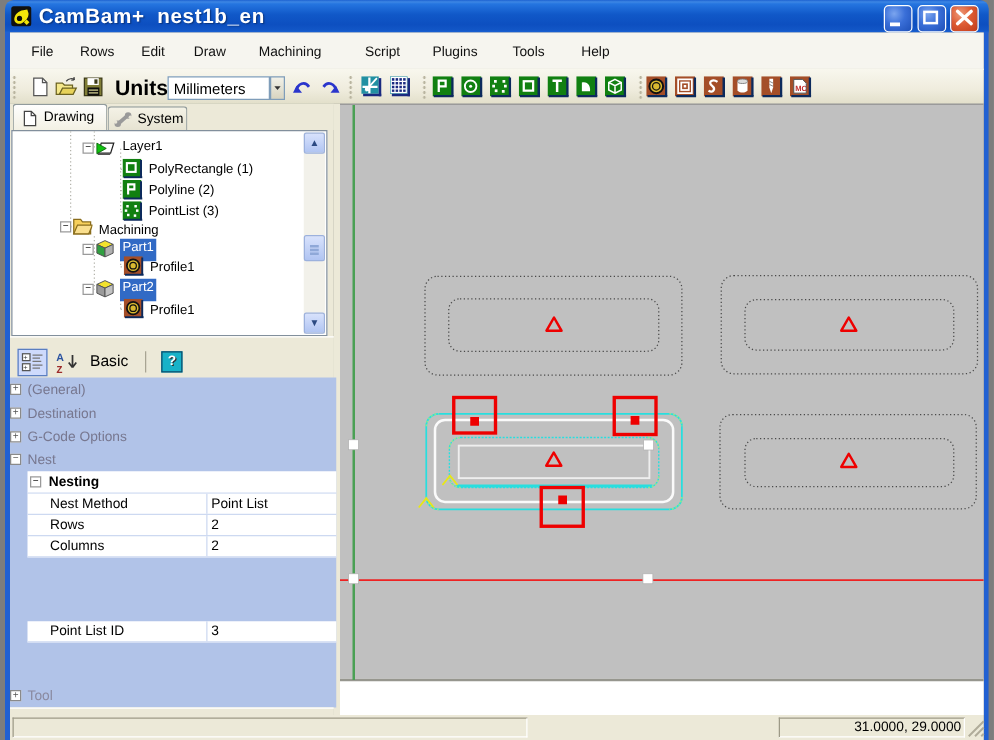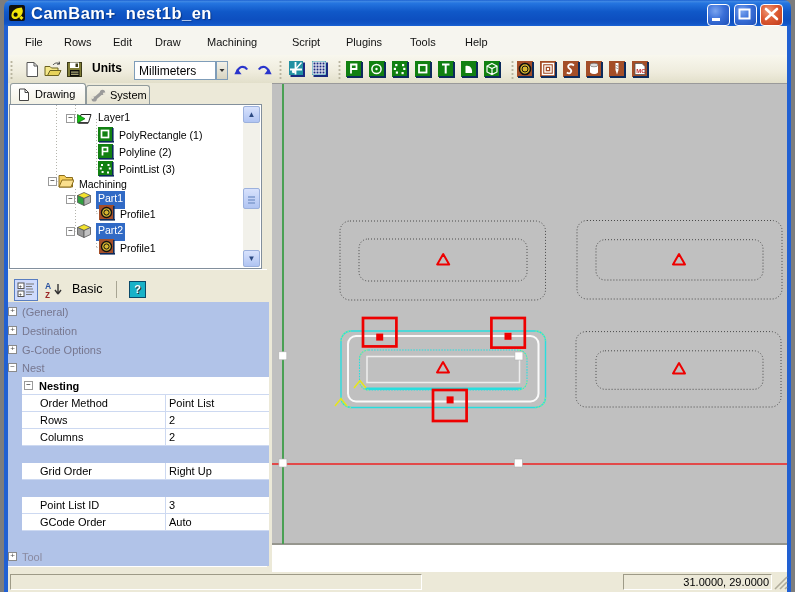--- a/index.html
+++ b/index.html
@@ -91,21 +91,21 @@
     <path d="M9 4 C11 1.5 14 1.5 15.5 3 M15.5 3 l-2.5 .2 M15.5 3 l-.3-2.4" fill="none" stroke="#444" stroke-width="1"></path>
   </svg>
 <svg class="abs" style="left:66px;top:61px" width="17" height="17">
     <rect x="1.5" y="1.5" width="14" height="14" fill="#807d36" stroke="#3c3a18"></rect>
     <rect x="4" y="1.5" width="9" height="5.5" fill="#fff"></rect>
     <rect x="9.5" y="2.5" width="2.5" height="3.5" fill="#3c3a18"></rect>
     <rect x="4" y="9" width="9.5" height="6.5" fill="#0d0d0d"></rect>
     <rect x="5" y="10.5" width="7.5" height="1.2" fill="#b5b27e"></rect>
     <rect x="5" y="12.7" width="7.5" height="1.2" fill="#b5b27e"></rect>
   </svg>
-<div class="abs" style="left:92px;top:61px;font-size:12px;font-weight:bold;color:#000">Units</div>
+<div class="abs" style="left:92px;top:61px;font-size:17px;font-weight:bold;color:#000">Units</div>
 <div class="abs" style="left:134px;top:61px;width:82px;height:19px;background:#fff;border:1px solid #7f9db9;box-sizing:border-box;font-size:12px;padding:2px 0 0 4px">Millimeters</div>
 <div class="abs" style="left:216px;top:61px;width:12px;height:19px;background:linear-gradient(180deg,#f2f1e8,#d8d4c0);border:1px solid #7f9db9;box-sizing:border-box"><svg width="10" height="17">
       <path d="M2.5 7 L7.5 7 L5 10 Z" fill="#333"></path>
     </svg></div>
 <svg class="abs" style="left:233px;top:60px" width="18" height="18">
     <path d="M4 13 C5 6.5 11 4.8 14.2 9.5" fill="none" stroke="#2a35cc" stroke-width="2.2"></path>
     <path d="M1.4 14.2 L8.6 14.2 L4.2 8.6 Z" fill="#2a35cc"></path>
   </svg>
 <svg class="abs" style="left:255px;top:60px" width="18" height="18">
     <path d="M14 13 C13 6.5 7 4.8 3.8 9.5" fill="none" stroke="#2a35cc" stroke-width="2.2"></path>
@@ -380,47 +380,37 @@
 <div class="cat" style="top:56px;height:19px">
       <span class="catpm" style="top:5px">−</span>
       <span style="position:absolute;left:14px;top:4px">Nest</span>
     </div>
 <div class="prow" style="top:75px;height:18px">
       <span class="pm" style="left:2px;top:4px">−</span>
       <span class="pname" style="left:17px;top:3px;font-weight:bold">Nesting</span>
     </div>
 <div class="prow" style="top:93px;height:17px">
       <div class="vline"></div>
-      <span class="pname">Order Method</span>
+      <span class="pname">Nest Method</span>
       <span class="pval">Point List</span>
     </div>
 <div class="prow" style="top:110px;height:17px">
       <div class="vline"></div>
       <span class="pname">Rows</span>
       <span class="pval">2</span>
     </div>
 <div class="prow" style="top:127px;height:17px">
       <div class="vline"></div>
       <span class="pname">Columns</span>
       <span class="pval">2</span>
     </div>
-<div class="prow" style="top:161px;height:17px">
-      <div class="vline"></div>
-      <span class="pname">Grid Order</span>
-      <span class="pval">Right Up</span>
-    </div>
 <div class="prow" style="top:195px;height:17px">
       <div class="vline"></div>
       <span class="pname">Point List ID</span>
       <span class="pval">3</span>
-    </div>
-<div class="prow" style="top:212px;height:17px">
-      <div class="vline"></div>
-      <span class="pname">GCode Order</span>
-      <span class="pval">Auto</span>
     </div>
 <div class="cat" style="top:246px;height:18px;color:#8a8aa0">
       <span class="catpm" style="top:4px">+</span>
       <span style="position:absolute;left:14px;top:3px">Tool</span>
     </div>
 </div>
 <div class="abs" id="belowtool"></div>
 <svg class="abs" style="left:272px;top:83px" width="515" height="462" viewBox="0 0 515 462">
 <line x1="11" y1="1" x2="11" y2="461" stroke="#4aa054" stroke-width="2"></line>
 <line x1="0" y1="381" x2="515" y2="381" stroke="#ee2222" stroke-width="1.4"></line>

